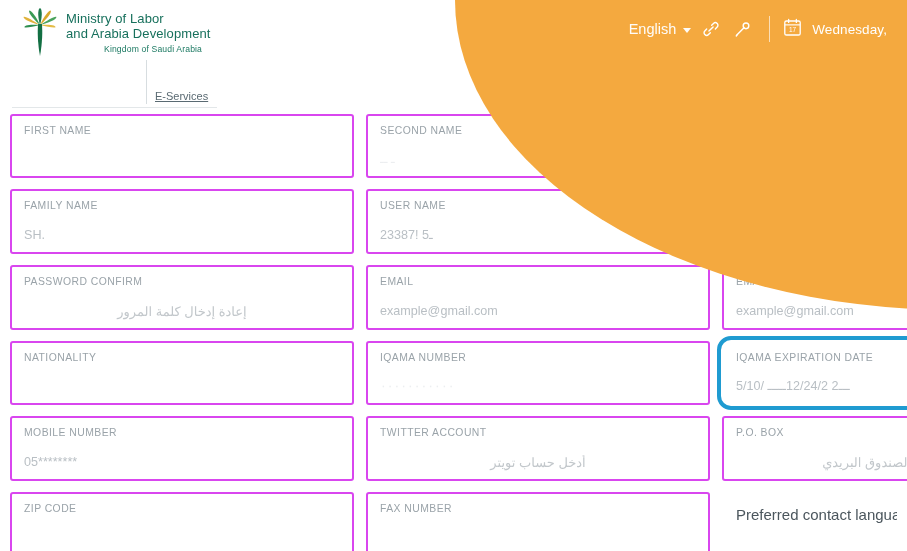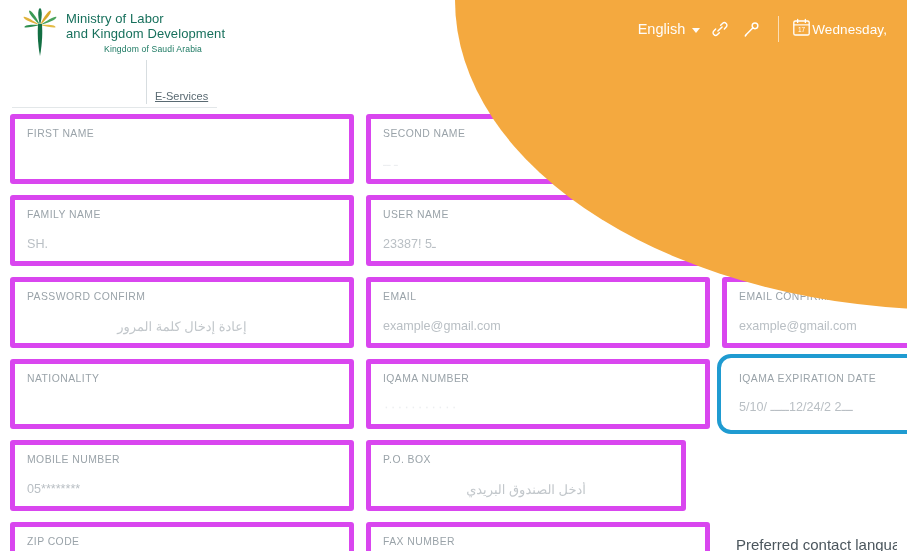--- a/index.html
+++ b/index.html
@@ -83,20 +83,21 @@
   .hdiv {
     width: 1px;
     height: 26px;
     background: rgba(255,255,255,.62);
     margin: 0 12px 0 10px;
   }
 
   .cal-wrap {
     display: flex;
     align-items: center;
+    gap: 9px;
     padding-right: 12px;
   }
   .cal-date {
     font-size: 13.5px;
     color: #ffffff;
     letter-spacing: .1px;
   }
 
   
   .logo-block {
@@ -173,21 +174,21 @@
     gap: 12px;
     padding: 0 10px;
     margin-bottom: 11px;
   }
 
   .field {
     flex: 0 0 auto;
     width: 344px;
     min-height: 53px;
     background: #ffffff;
-    border: 5px solid #d946ef;
+    border: 2px solid #d946ef;
     border-radius: 3px;
     padding: 9px 12px 8px 12px;
     position: relative;
   }
   .field.col3 { width: 320px; }
 
   .field.disabled {
     background: #eceef0;
     border-color: #e4e7e9;
   }
@@ -295,21 +296,21 @@
             <path d="M0,0 C-13,-3.5 -17,-6.5 -16.3,-8.3 C-14.3,-9 -7,-4.5 0,0 Z" fill="#e0b23a"></path>
             <path d="M0,0 C13,-3.5 17,-6.5 16.3,-8.3 C14.3,-9 7,-4.5 0,0 Z" fill="#4aa35c"></path>
             <path d="M0,0 C-12,-1 -16,0.8 -15.6,2.3 C-13.6,3.2 -7,1.6 0,0 Z" fill="#2f8f50"></path>
             <path d="M0,0 C12,-1 16,0.8 15.6,2.3 C13.6,3.2 7,1.6 0,0 Z" fill="#e3bb45"></path>
             <path d="M-1.9,-1 C-2.6,6 -2.4,18 0,31 C2.4,18 2.6,6 1.9,-1 Z" fill="#136f43"></path>
           </g>
         </svg>
       </div>
       <div class="logo-text">
         <div class="logo-l1">Ministry of Labor</div>
-        <div class="logo-l2">and Kingdom Development</div>
+        <div class="logo-l2">and Arabia Development</div>
         <div class="logo-l3">Kingdom of Saudi Arabia</div>
       </div>
     </div>
 
     <div class="logo-vsep"></div>
     <div class="eservices">E-Services</div>
     <div class="header-underline"></div>
   </div>
 
   <div class="form">
@@ -366,20 +367,24 @@
         <div class="field col3 highlight">
           <div class="flabel">IQAMA EXPIRATION DATE</div>
           <div class="fvalue">5/10/  ـــ2 12/24/2ـــــ</div>
         </div>
       </div>
       <div class="row">
         <div class="field">
           <div class="flabel">MOBILE NUMBER</div>
           <div class="fvalue">05********</div>
         </div>
+        <div class="field">
+          <div class="flabel">TWITTER ACCOUNT</div>
+          <div class="fvalue rtl">أدخل حساب تويتر</div>
+        </div>
         <div class="field col3">
           <div class="flabel">P.O. BOX</div>
           <div class="fvalue rtl">أدخل الصندوق البريدي</div>
         </div>
       </div>
       <div class="row">
         <div class="field">
           <div class="flabel">ZIP CODE</div>
           <div class="fvalue"></div>
         </div>

